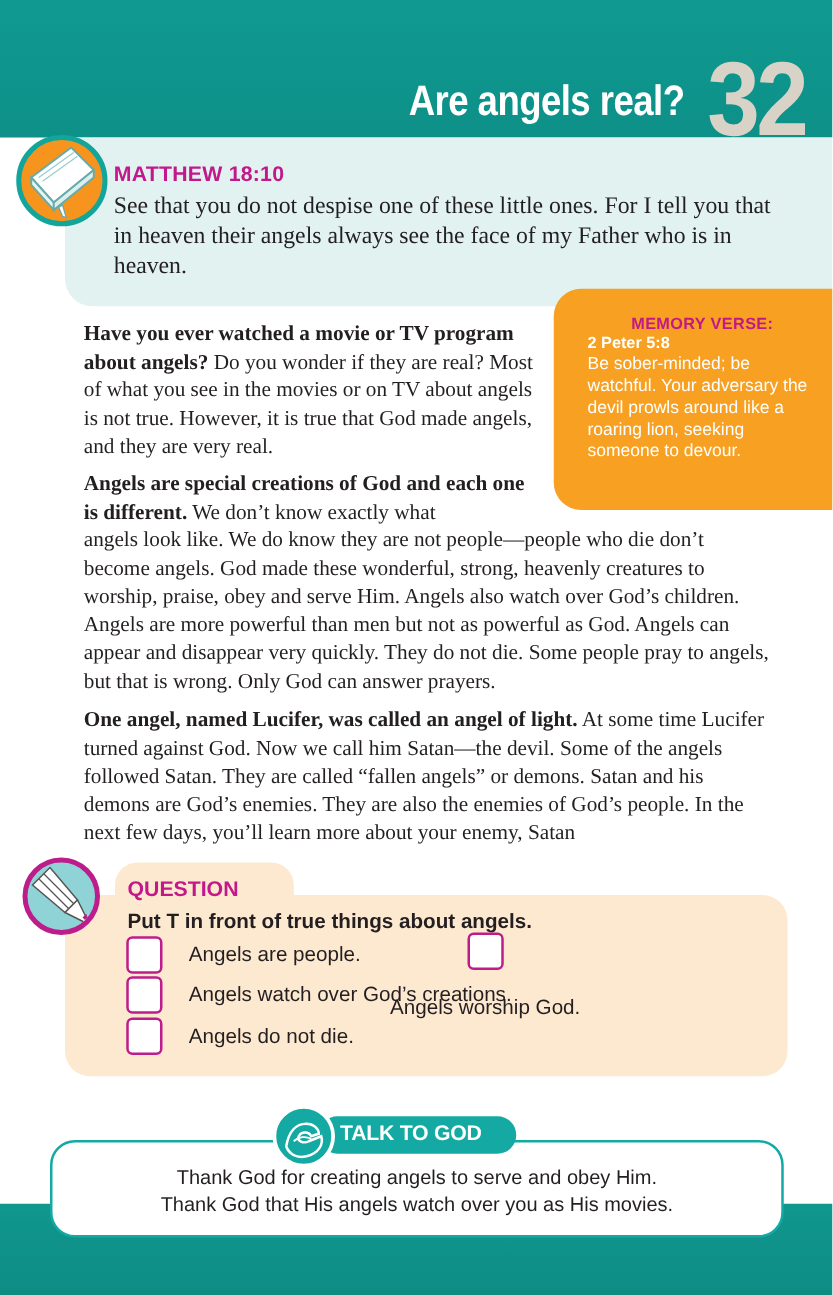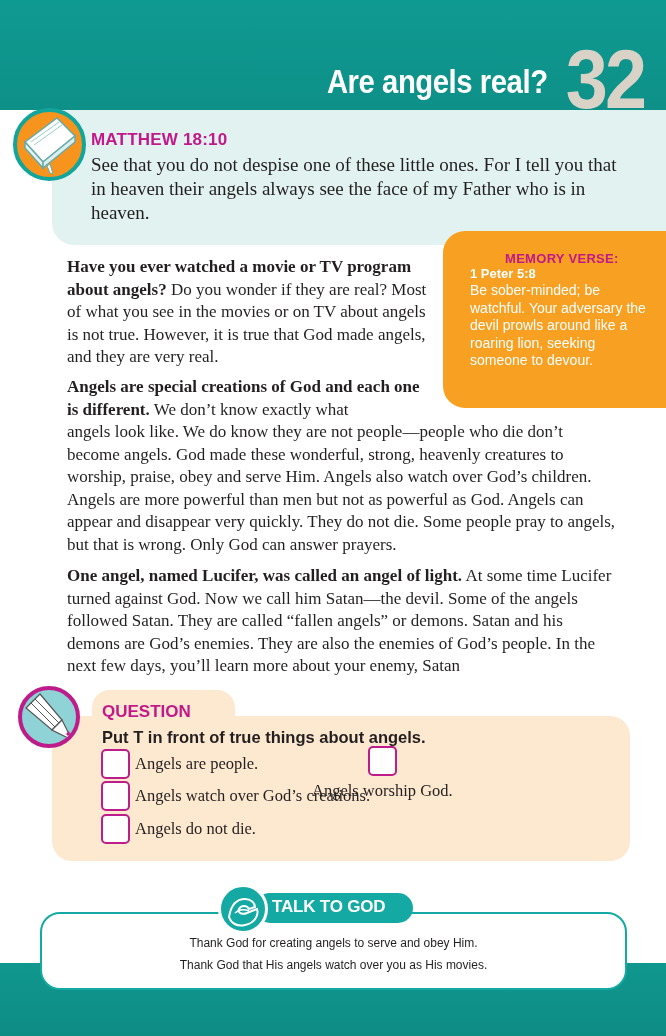--- a/index.html
+++ b/index.html
@@ -83,22 +83,22 @@
   }
   .question-label {
     position: absolute; left: 102px; top: 702px;
     font-family: "Liberation Sans", sans-serif; font-weight: bold; font-size: 17px; color: #c2188a;
   }
   .question-prompt {
     position: absolute; left: 102px; top: 728px;
     font-family: "Liberation Sans", sans-serif; font-weight: bold; font-size: 16.5px; color: #231f20;
   }
   .opt {
-    position: absolute; display: flex; align-items: center; gap: 5px;
-    font-family: Liberation Serif, serif; font-size: 16.5px; color: #231f20;
+    position: absolute; display: flex; align-items: center; gap: 21px;
+    font-family: Liberation Sans, sans-serif; font-size: 16.5px; color: #231f20;
   }
   .checkbox {
     width: 29px; height: 30px; border: 2px solid #bd1c8b; border-radius: 5px; background: #ffffff;
     display: inline-block; flex: 0 0 auto;
   }
   .o1 { left: 101px; top: 749px; }
   .o2 { left: 312px; top: 746px; flex-direction: column; }
   .o3 { left: 101px; top: 781px; }
   .o4 { left: 101px; top: 814px; }
 
@@ -119,21 +119,21 @@
     font-family: "Liberation Sans", sans-serif; font-weight: bold; font-size: 17px; color: #ffffff;
     letter-spacing: -0.2px;
     text-align: center;
   }
   .talk-icon {
     position: absolute; left: 218px; top: 884px; width: 50px; height: 50px;
     border-radius: 50%; background: #14aaa3; border: 3px solid #ffffff; overflow: hidden;
   }
   .talk-text {
     position: absolute; left: 40px; top: 932px; width: 587px; text-align: center;
-    font-family: "Liberation Sans", sans-serif; font-size: 12px; line-height: 22px; color: #231f20;
+    font-family: "Liberation Sans", sans-serif; font-size: 16px; line-height: 22px; color: #231f20;
   }
 </style>
 </head>
 <body>
 
 <div class="top-band"></div>
 <div class="title">Are angels real?</div>
 <div class="day-number">32</div>
 
 <div class="scripture-box"></div>
@@ -145,21 +145,21 @@
     <line x1="14" y1="30" x2="42" y2="10" stroke="#9cc" stroke-width="1"></line>
     <line x1="17" y1="33" x2="45" y2="13" stroke="#9cc" stroke-width="1"></line>
     <polygon points="30,54 33,52 36,62 33,61" fill="#ffffff" stroke="#6aa" stroke-width="1"></polygon>
   </svg>
 </div>
 <div class="scripture-ref">MATTHEW 18:10</div>
 <div class="scripture-text">See that you do not despise one of these little ones. For I tell you that in heaven their angels always see the face of my Father who is in heaven.</div>
 
 <div class="memory-box"></div>
 <div class="memory-label">MEMORY VERSE:</div>
-<div class="memory-ref">1 Peter 5:8</div>
+<div class="memory-ref">2 Peter 5:8</div>
 <div class="memory-text">Be sober-minded; be watchful. Your adversary the devil prowls around like a roaring lion, seeking someone to devour.</div>
 
 <div class="para p1"><b>Have you ever watched a movie or TV program about angels?</b><span> Do you wonder if they are real? Most of what you see in the movies or on TV about angels is not true. However, it is true that God made angels, and they are very real.</span></div>
 <div class="para p2a"><b>Angels are special creations of God and each one is different.</b><span> We don’t know exactly what</span></div>
 <div class="para p2b">angels look like. We do know they are not people—people who die don’t become angels. God made these wonderful, strong, heavenly creatures to worship, praise, obey and serve Him. Angels also watch over God’s children. Angels are more powerful than men but not as powerful as God. Angels can appear and disappear very quickly. They do not die. Some people pray to angels, but that is wrong. Only God can answer prayers.</div>
 <div class="para p3"><b>One angel, named Lucifer, was called an angel of light.</b><span> At some time Lucifer turned against God. Now we call him Satan—the devil. Some of the angels followed Satan. They are called “fallen angels” or demons. Satan and his demons are God’s enemies. They are also the enemies of God’s people. In the next few days, you’ll learn more about your enemy, Satan</span></div>
 
 <div class="question-tab"></div>
 <div class="question-box"></div>
 <div class="question-icon">

